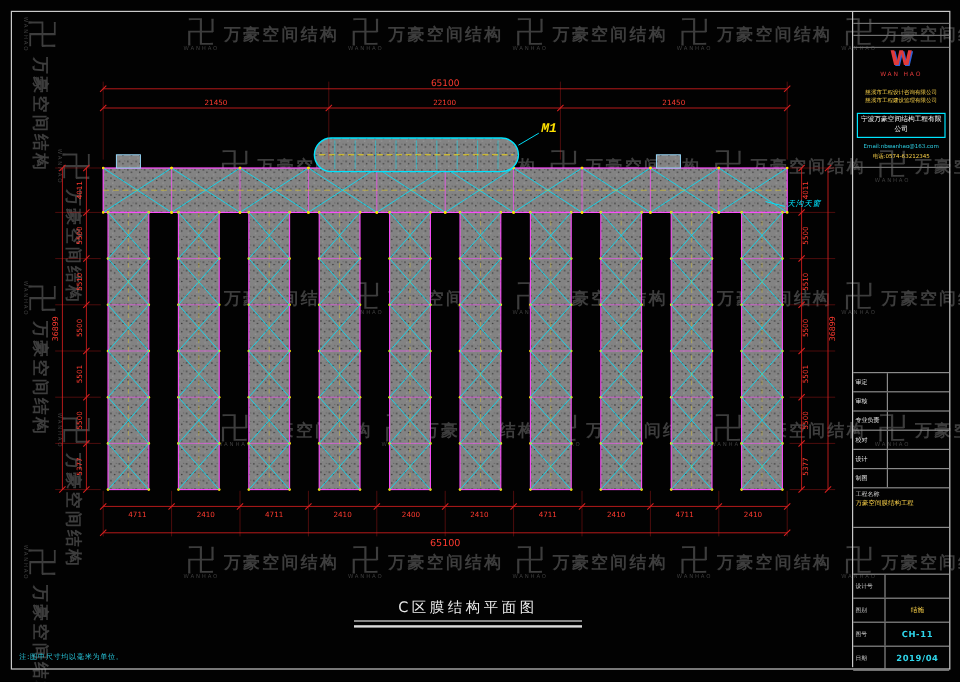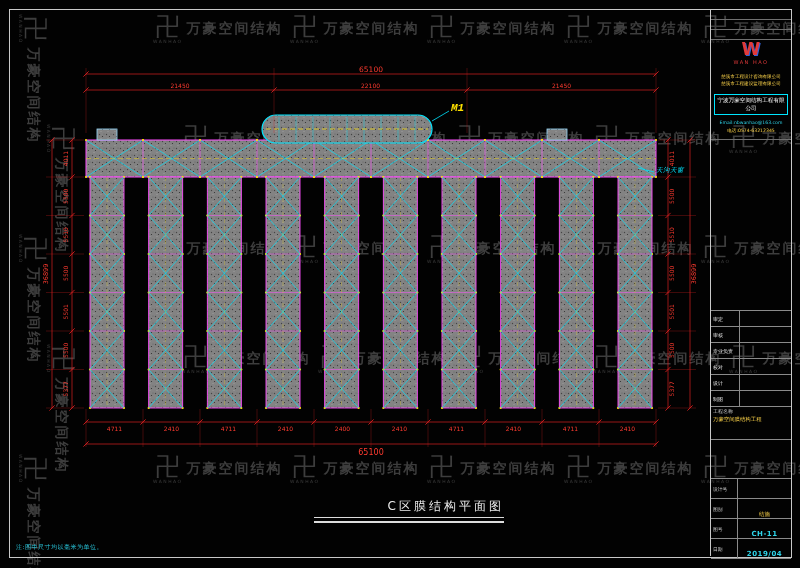--- a/index.html
+++ b/index.html
@@ -10,21 +10,21 @@
   .wm-g{display:flex;flex-direction:column;align-items:center;line-height:1;}
   .wm-g b{font-size:25px;font-weight:normal;}
   .wm-g i{font-style:normal;font-size:4.5px;letter-spacing:1.5px;margin-top:1px;}
   .wm-t{font-size:14px;font-weight:bold;letter-spacing:2px;}
   .wm.rot{transform:rotate(90deg);transform-origin:16px 16px;}
   .border-outer{position:absolute;left:9px;top:9px;width:781px;height:547px;border:1px solid #c9c9c9;z-index:2;}
   #cad{position:absolute;left:0;top:0;z-index:3;}
   svg text{font-family:"DejaVu Sans","Liberation Sans",sans-serif;}
   .m1{position:absolute;left:451px;top:102px;z-index:4;color:#ffe100;font-size:11px;font-weight:bold;font-style:italic;font-family:Liberation Mono, monospace;}
   .skylight{position:absolute;left:656px;top:166px;z-index:4;color:#00e5ff;font-size:6.5px;letter-spacing:.5px;font-style:italic;}
-  .dtitle{position:absolute;left:314px;top:498px;width:190px;z-index:4;color:#ececec;text-align:right;
+  .dtitle{position:absolute;left:295px;top:498px;width:190px;z-index:4;color:#ececec;text-align:center;
           font-size:12px;letter-spacing:3px;padding-bottom:3px;border-bottom:2px solid #dcdcdc;}
   .dtitle:after{content:"";display:block;margin-top:2px;border-bottom:1px solid #dcdcdc;}
   .note{position:absolute;left:16px;top:543px;z-index:4;color:#29c8de;font-size:6px;letter-spacing:.5px;}
   #titleblock{position:absolute;left:710px;top:10px;width:80px;height:546px;z-index:4;border-left:1px solid #c9c9c9;color:#ddd;}
   .tb-rev{position:absolute;top:0;left:0;right:0;}
   .tb-rev div{height:9px;border-bottom:1px solid #6f6f6f;}
   .tb-logo{position:absolute;top:31px;left:0;right:0;text-align:center;}
   .tb-logo-w{font-size:17px;font-weight:bold;color:#e03a3a;line-height:1;text-shadow:1px 1px 0 #2e62d9;}
   .tb-logo-name{font-size:5px;color:#e03a3a;letter-spacing:1.5px;margin-top:1px;}
   .tb-co{position:absolute;left:0;right:0;text-align:center;font-size:4.6px;color:#ffd54a;white-space:nowrap;overflow:hidden;}
@@ -36,21 +36,21 @@
   .tb-line{position:absolute;left:0;right:0;border-top:1px solid #6f6f6f;}
   .tb-line.l1{top:129px;}
   .tb-sign{position:absolute;top:300px;left:0;right:0;border-top:1px solid #8a8a8a;}
   .tb-sign .row{display:flex;height:15px;border-bottom:1px solid #8a8a8a;align-items:center;}
   .tb-sign .row span{font-size:5px;color:#e6e6e6;padding-left:2px;width:26px;border-right:1px solid #8a8a8a;
                      height:100%;display:flex;align-items:center;}
   .tb-proj{position:absolute;top:396px;left:0;right:0;height:34px;border-bottom:1px solid #8a8a8a;padding:2px;box-sizing:border-box;}
   .tb-proj .lab{display:block;font-size:5px;color:#cfcfcf;}
   .tb-proj .val{display:block;font-size:5.4px;color:#ffd54a;margin-top:2px;line-height:1.35;}
   .tb-info{position:absolute;top:468px;left:0;right:0;border-top:1px solid #8a8a8a;}
-  .tb-info .row{display:flex;height:19px;border-bottom:1px solid #8a8a8a;align-items:flex-end;}
+  .tb-info .row{display:flex;height:19px;border-bottom:1px solid #8a8a8a;align-items:center;}
   .tb-info .lab{width:24px;font-size:4.8px;color:#cfcfcf;padding-left:2px;border-right:1px solid #8a8a8a;
                 height:100%;display:flex;align-items:center;}
   .tb-info .val{flex:1;text-align:center;font-size:5.5px;color:#ffd54a;}
   .tb-info .row.cyan .val{color:#2fd5ea;font-size:7px;font-weight:bold;letter-spacing:.5px;}
 </style>
 </head>
 <body>
 
 <div id="stage">
   <div id="watermarks">

